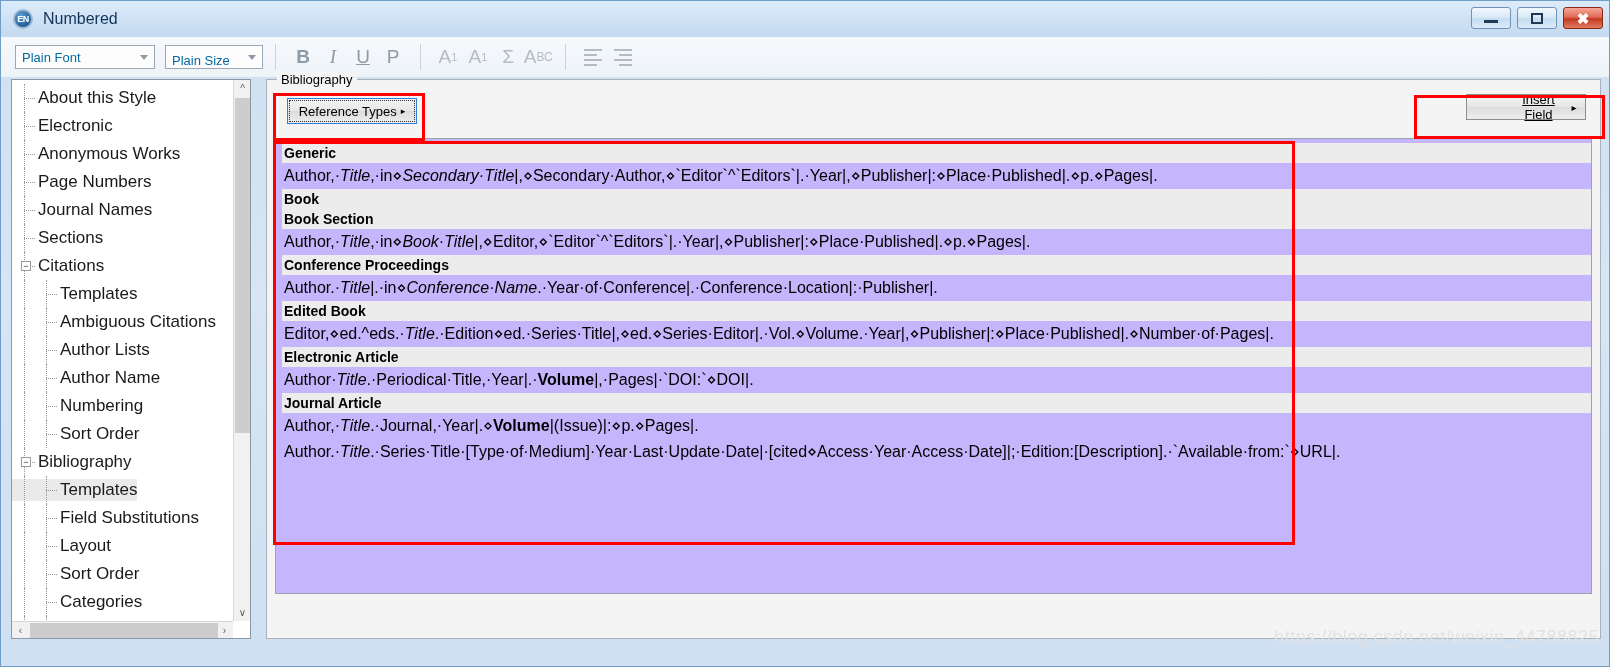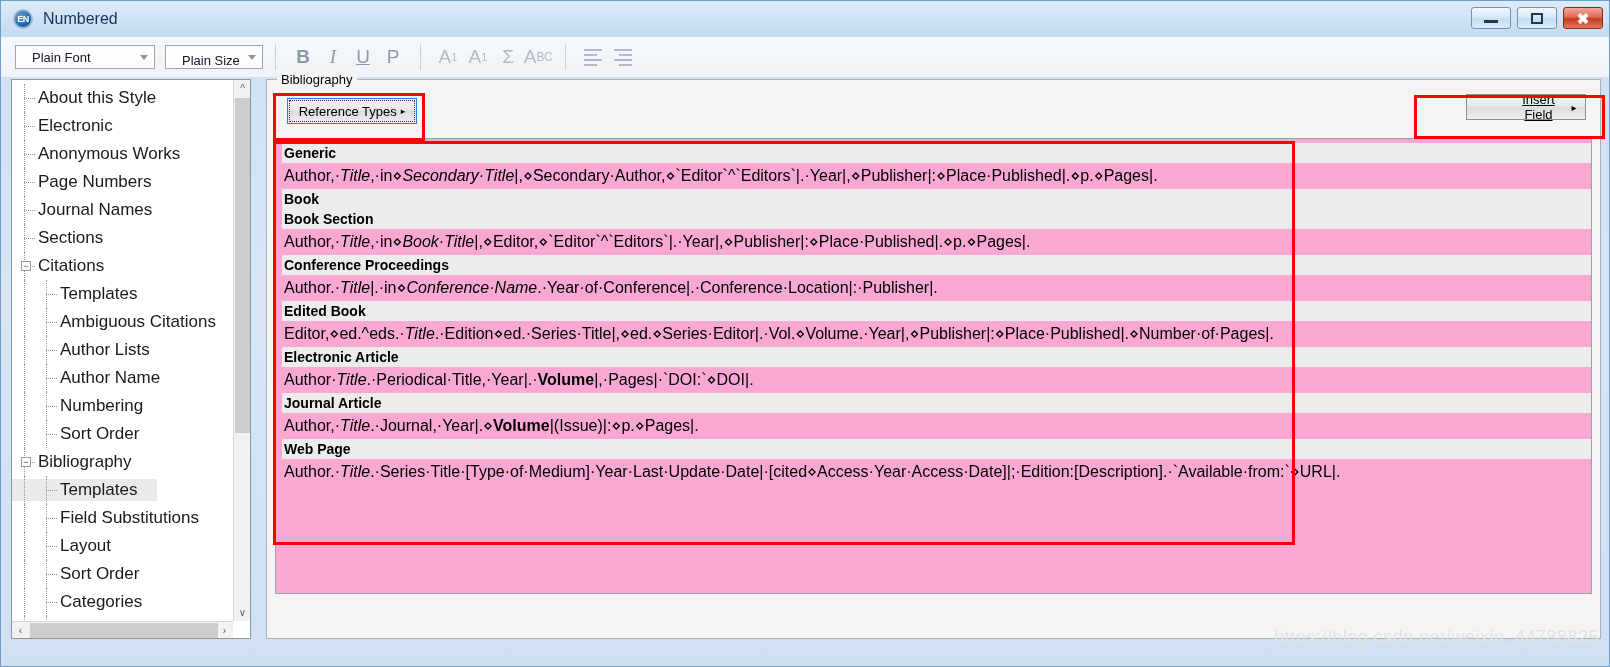--- a/index.html
+++ b/index.html
@@ -51,21 +51,21 @@
 
   
   .toolbar {
     position: absolute; left: 0; top: 36px; width: 1610px; height: 40px;
     background: linear-gradient(180deg,#f6f9fc 0%,#eef3f8 100%);
     display: flex; align-items: center;
   }
   .combo {
     height: 24px; border: 1px solid #9aa7b4; background: #fdfdfd;
     display: flex; align-items: center; position: relative;
-    font-size: 13px; color: #0f172a; padding-left: 16px; cursor: pointer;
+    font-size: 13px; color: #0369a1; padding-left: 6px; cursor: pointer;
   }
   .combo.font { width: 140px; margin-left: 14px; }
   .combo.size { width: 98px; margin-left: 10px; align-items: flex-end; }
   .combo .arrow {
     position: absolute; right: 6px; top: 50%; margin-top: -2px;
     width: 0; height: 0; border-left: 4px solid transparent;
     border-right: 4px solid transparent; border-top: 5px solid #8b98a6;
   }
   .tsep { width: 1px; height: 26px; background: #c9d2db; margin: 0 12px; }
   .tbtn {
@@ -118,21 +118,21 @@
     background: #cdcdcd; cursor: pointer;
   }
   .tree {
     position: absolute; left: 0; top: 0; right: 18px; bottom: 18px;
     overflow: hidden; padding-top: 4px;
   }
   .tnode {
     position: relative; height: 28px; display: flex; align-items: center;
     font-size: 17px; color: #1a1a1a; cursor: pointer; white-space: nowrap;
   }
-  .tnode .label { padding: 1px 20px; }
+  .tnode .label { padding: 1px 0; }
   .tnode.selected .label { background: #eaeaea; }
   .tnode .lvl0 { padding-left: 26px; }
   .tnode .lvl1 { padding-left: 48px; }
   .expander {
     position: absolute; left: 9px; top: 9px; width: 10px; height: 10px;
     border: 1px solid #9a9a9a; background: #fff;
     display: flex; align-items: center; justify-content: center;
     font-size: 9px; line-height: 1; color: #333;
   }
   .dash0 {
@@ -164,21 +164,21 @@
   }
   .btn-reftypes { width: 130px; height: 26px; outline: 1px dotted #333; outline-offset: -3px; border-color: #2f7fd4; }
   .btn-reftypes .caret { margin-left: 4px; font-size: 9px; }
   .insertfield-wrap { position: absolute; right: 14px; top: 14px; }
   .btn-insertfield { width: 120px; height: 26px; padding-left: 41px; }
   .btn-insertfield .lbl { flex: 1; text-align: center; padding-left: 6px; }
   .btn-insertfield .caret2 { width: 22px; text-align: center; font-size: 10px; }
 
   .editor {
     position: absolute; left: 8px; top: 58px; right: 8px; bottom: 44px;
-    background: #f9a8d4; border: 1px solid #9aa4ae; overflow: hidden;
+    background: #c4b5fd; border: 1px solid #9aa4ae; overflow: hidden;
   }
   .editor-inner { padding: 4px 0 0 6px; }
   .tpl-head {
     font-size: 14px; font-weight: bold; color: #000; line-height: 20px;
     background: #ececec; padding-left: 2px;
   }
   .tpl-line {
     font-size: 16px; color: #000; line-height: 26px; white-space: nowrap;
     padding-left: 2px; font-family: "Liberation Sans", sans-serif;
   }
@@ -420,21 +420,20 @@
           <div class="tpl-head">Book Section</div>
           <div class="tpl-line"><span>Author,·</span><i>Title</i><span>,·in⋄</span><i>Book·Title</i><span>|,⋄Editor,⋄`Editor`^`Editors`|.·Year|,⋄Publisher|:⋄Place·Published|.⋄p.⋄Pages|.</span></div>
           <div class="tpl-head">Conference Proceedings</div>
           <div class="tpl-line"><span>Author.·</span><i>Title</i><span>|.·in⋄</span><i>Conference·Name</i><span>.·Year·of·Conference|.·Conference·Location|:·Publisher|.</span></div>
           <div class="tpl-head">Edited Book</div>
           <div class="tpl-line"><span>Editor,⋄ed.^eds.·</span><i>Title</i><span>.·Edition⋄ed.·Series·Title|,⋄ed.⋄Series·Editor|.·Vol.⋄Volume.·Year|,⋄Publisher|:⋄Place·Published|.⋄Number·of·Pages|.</span></div>
           <div class="tpl-head">Electronic Article</div>
           <div class="tpl-line"><span>Author·</span><i>Title</i><span>.·Periodical·Title,·Year|.·</span><b>Volume</b><span>|,·Pages|·`DOI:`⋄DOI|.</span></div>
           <div class="tpl-head">Journal Article</div>
           <div class="tpl-line"><span>Author,·</span><i>Title</i><span>.·Journal,·Year|.⋄</span><b>Volume</b><span>|(Issue)|:⋄p.⋄Pages|.</span></div>
-          <div class="tpl-head">Web Page</div>
           <div class="tpl-line"><span>Author.·</span><i>Title</i><span>.·Series·Title·[Type·of·Medium]·Year·Last·Update·Date|·[cited⋄Access·Year·Access·Date]|;·Edition:[Description].·`Available·from:`⋄URL|.</span></div>
         </div>
     </div>
 
     <div class="bottom-strip"></div>
   </div>
 
   <div class="annot" id="annot-reftypes"></div>
   <div class="annot" id="annot-insert"></div>
   <div class="annot" id="annot-editor"></div>

